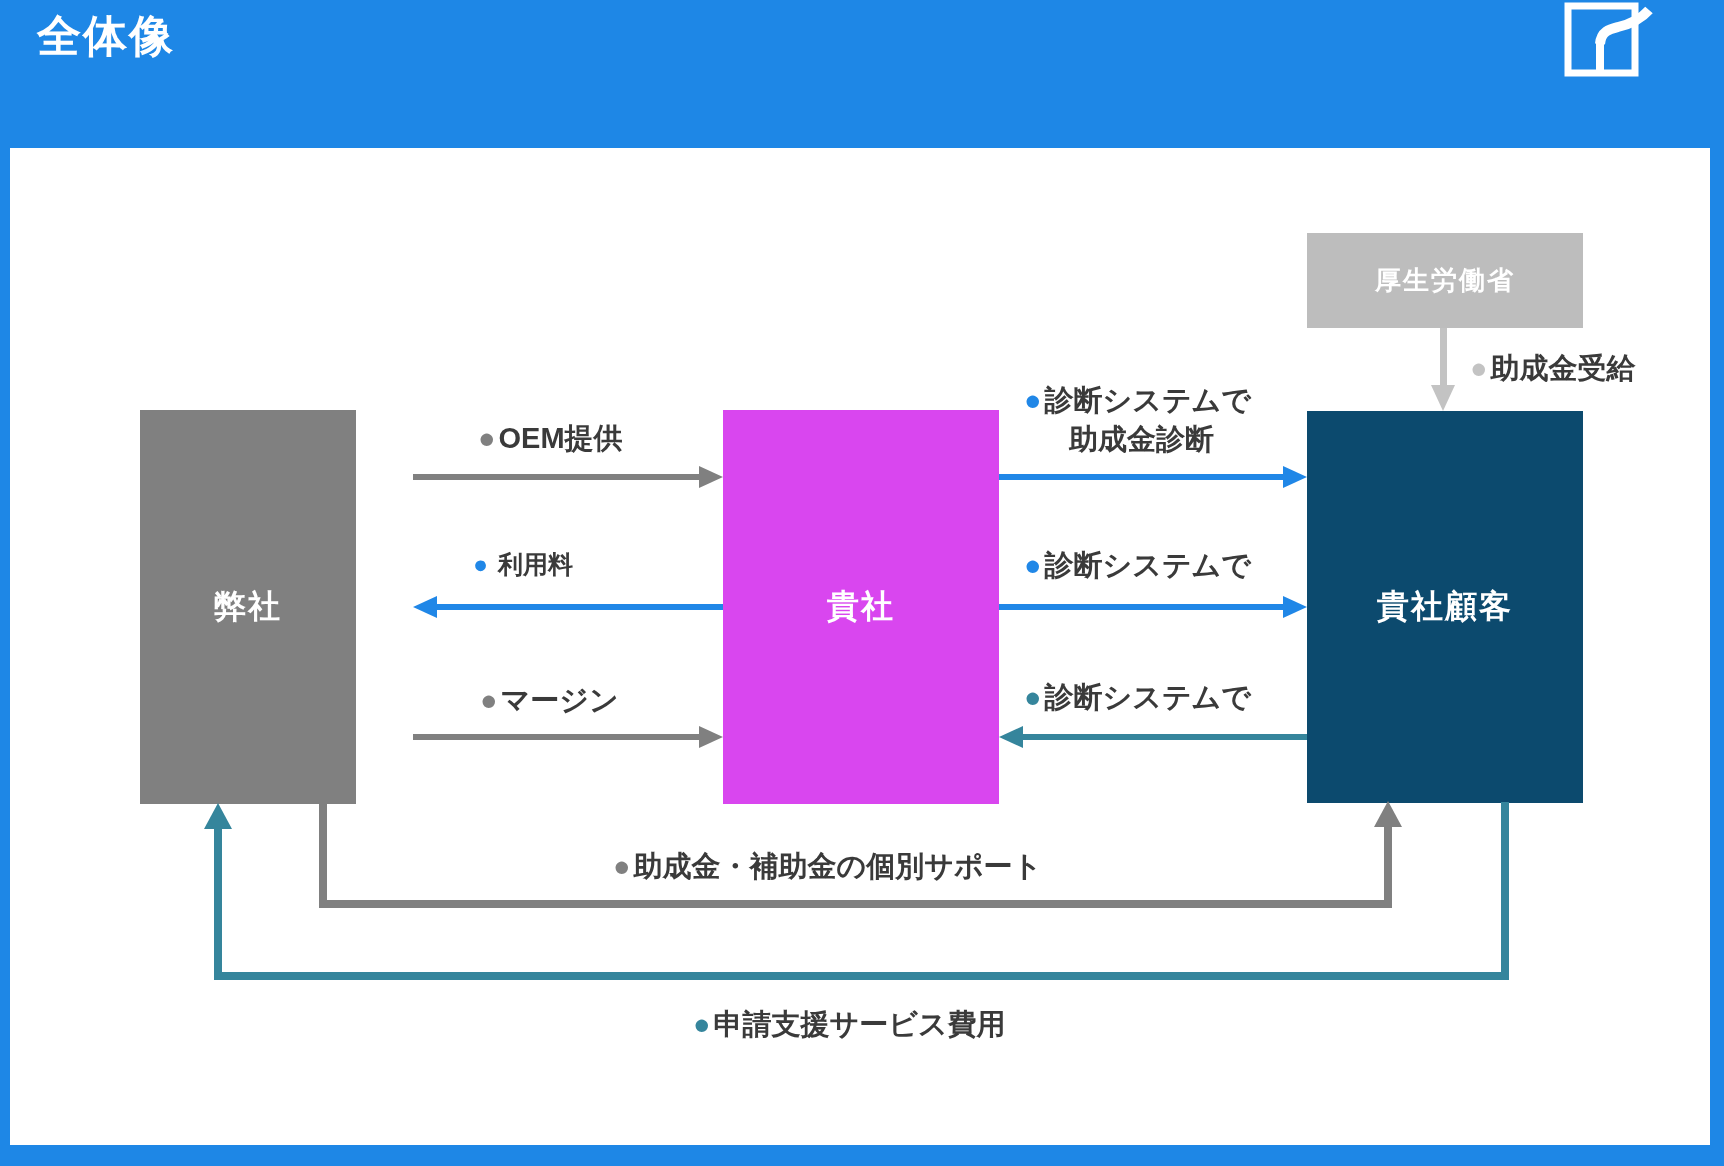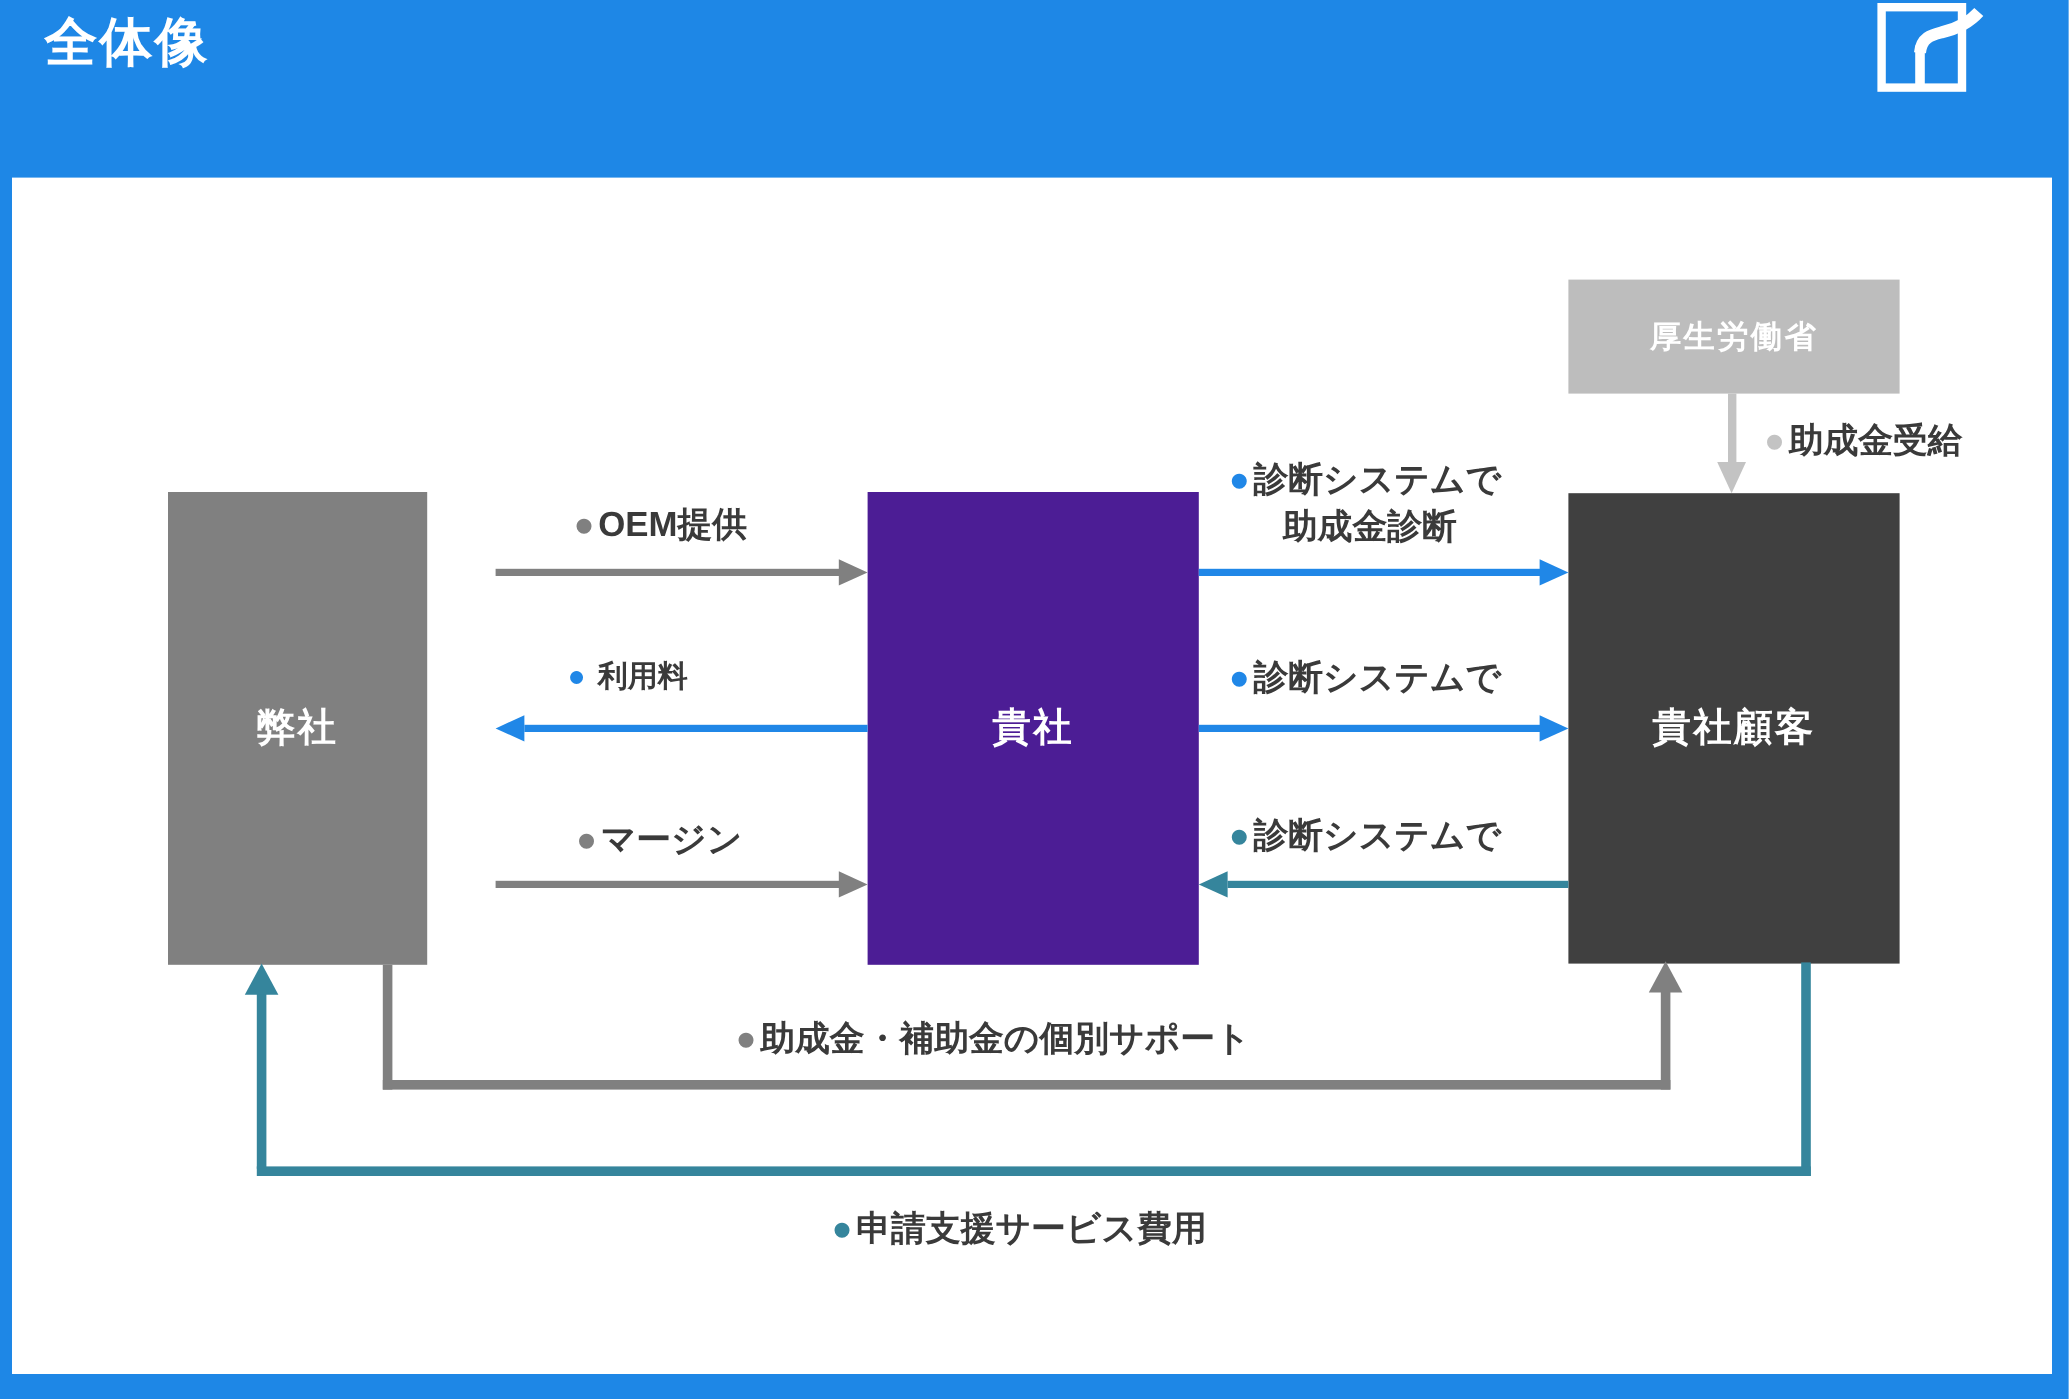--- a/index.html
+++ b/index.html
@@ -58,24 +58,24 @@
 <div class="vline" style="left: 1440px; top: 328px; height: 58px; background-color: rgb(195, 195, 195);"></div>
 <div class="head head-down" style="left: 1431px; top: 385px; border-top-color: rgb(195, 195, 195);"></div>
 <div class="flow-label" style="left: 1470px; top: 352px; color: rgb(58, 58, 58);">
   <span style="color: rgb(195, 195, 195);">●</span>
   <span class="txt">助成金受給</span>
 </div>
 
 <div class="node node-our" style="background-color: rgb(128, 128, 128); color: rgb(255, 255, 255);">
   <span>弊社</span>
 </div>
-<div class="node node-your" style="background-color: #4c1d95; color: rgb(255, 255, 255);">
+<div class="node node-your" style="background-color: #d946ef; color: rgb(255, 255, 255);">
   <span>貴社</span>
 </div>
-<div class="node node-customer" style="background-color: #404040; color: rgb(255, 255, 255);">
+<div class="node node-customer" style="background-color: #0c4a6e; color: rgb(255, 255, 255);">
   <span>貴社顧客</span>
 </div>
 
 <div class="hline" style="left: 413px; top: 474px; width: 288px; background-color: rgb(128, 128, 128);"></div>
 <div class="head head-right" style="left: 699px; top: 466px; border-left-color: rgb(128, 128, 128);"></div>
 <div class="flow-label" style="left: 478px; top: 422px; color: rgb(58, 58, 58);">
   <span style="color: rgb(128, 128, 128);">●</span>
   <span class="txt">OEM提供</span>
 </div>
 

